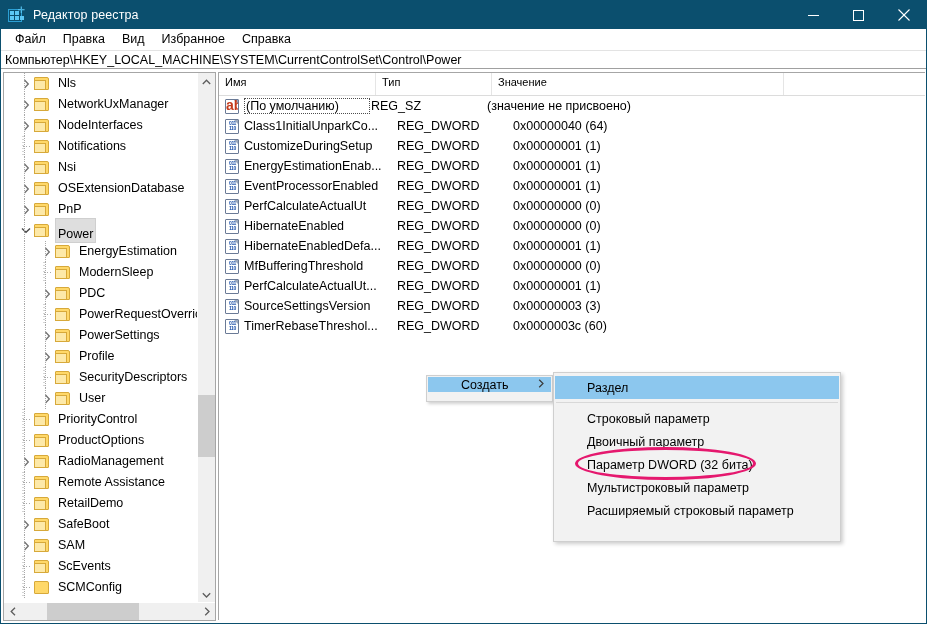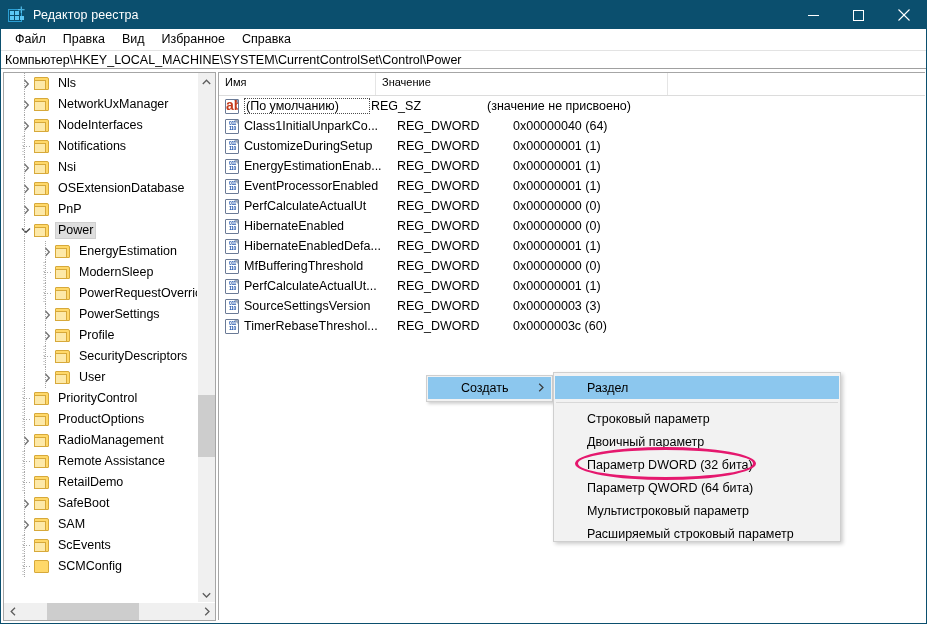--- a/index.html
+++ b/index.html
@@ -172,21 +172,21 @@
   }
   .tree-label {
     font-size: 12.5px;
     color: #000000;
     line-height: 14px;
     padding: 1px 3px 2px 3px;
   }
   .tree-row.selected .tree-label {
     background: #dedede;
     border: 1px solid #cfcfcf;
-    padding: 0px 2px 1px 2px;
+    padding: 8px 2px 1px 2px;
   }
   .guide {
     position: absolute;
     top: 0;
     width: 1px;
     height: 21px;
     border-left: 1px dotted #a9a9a9;
   }
 
   
@@ -337,21 +337,21 @@
     width: 127px; height: 27px;
     background: #f2f2f2;
     border: 1px solid #cfcfcf;
     box-sizing: border-box;
     box-shadow: 2px 2px 3px rgba(0,0,0,0.18);
   }
   .ctx-parent .item {
     position: absolute;
     left: 1px; top: 1px;
     right: 1px;
-    height: 22px;
+    height: 15px;
     background: #8cc7ee;
     display: flex;
     align-items: center;
     justify-content: space-between;
     padding: 0 7px 0 0;
     box-sizing: border-box;
   }
   .ctx-parent .item .lbl {
     font-size: 12.5px;
     color: #000000;
@@ -602,20 +602,35 @@
             <div class="back"></div>
             <div class="front"></div>
           </div>
           <span class="tree-label">ModernSleep</span>
           <div class="guide" style="left: 20px;"></div>
           <div class="guide" style="left: 41px;"></div>
         </div>
         <div class="tree-row">
           <div style="width: 35px; flex: 0 0 auto;"></div>
           <div class="twisty">
+            <svg width="7" height="10" viewBox="0 0 7 10">
+              <polyline points="1.5,1 5.3,5 1.5,9" fill="none" stroke="#6f6f6f" stroke-width="1.3"></polyline>
+            </svg>
+          </div>
+          <div class="folder">
+            <div class="back"></div>
+            <div class="front"></div>
+          </div>
+          <span class="tree-label">PDC</span>
+          <div class="guide" style="left: 20px;"></div>
+          <div class="guide" style="left: 41px;"></div>
+        </div>
+        <div class="tree-row">
+          <div style="width: 35px; flex: 0 0 auto;"></div>
+          <div class="twisty">
             <svg width="9" height="21" viewBox="0 0 9 21">
               <line x1="1" y1="0" x2="1" y2="21" stroke="#a9a9a9" stroke-width="1" stroke-dasharray="1,2"></line>
               <line x1="1" y1="10.5" x2="8" y2="10.5" stroke="#a9a9a9" stroke-width="1" stroke-dasharray="1,2"></line>
             </svg>
           </div>
           <div class="folder">
             <div class="back"></div>
             <div class="front"></div>
           </div>
           <span class="tree-label">PowerRequestOverric</span>
@@ -841,20 +856,21 @@
         <svg width="6" height="9" viewBox="0 0 6 9">
             <polyline points="1.2,0.8 5,4.5 1.2,8.2" fill="none" stroke="#5d5d5d" stroke-width="1.3"></polyline>
           </svg>
       </div>
     </div>
   </div>
 
   <div class="list-pane">
     <div class="list-header">
       <div class="hcell c-name">Имя</div>
+      <div class="hcell c-type">Тип</div>
       <div class="hcell c-val">Значение</div>
     </div>
     <div class="list-body" id="list-body">
         <div class="list-row sel-default">
           <div class="val-icon sz">
             <div class="fold"></div>
             <div class="glyph">ab</div>
           </div>
           <div class="cell-name">(По умолчанию)</div>
           <div class="cell-type">REG_SZ</div>
@@ -974,20 +990,19 @@
       </span>
     </div>
   </div>
 
   <div class="ctx-menu" id="ctx-submenu">
       <div class="mrow active">Раздел</div>
       <div class="msep"></div>
       <div class="mrow">Строковый параметр</div>
       <div class="mrow">Двоичный параметр</div>
       <div class="mrow">Параметр DWORD (32 бита)</div>
-      <div class="mrow">Параметр QWORD (64 бита)</div>
       <div class="mrow">Мультистроковый параметр</div>
       <div class="mrow">Расширяемый строковый параметр</div>
     </div>
 
   <div class="annot-ellipse"></div>
 
 </div>
 
 </body></html>

